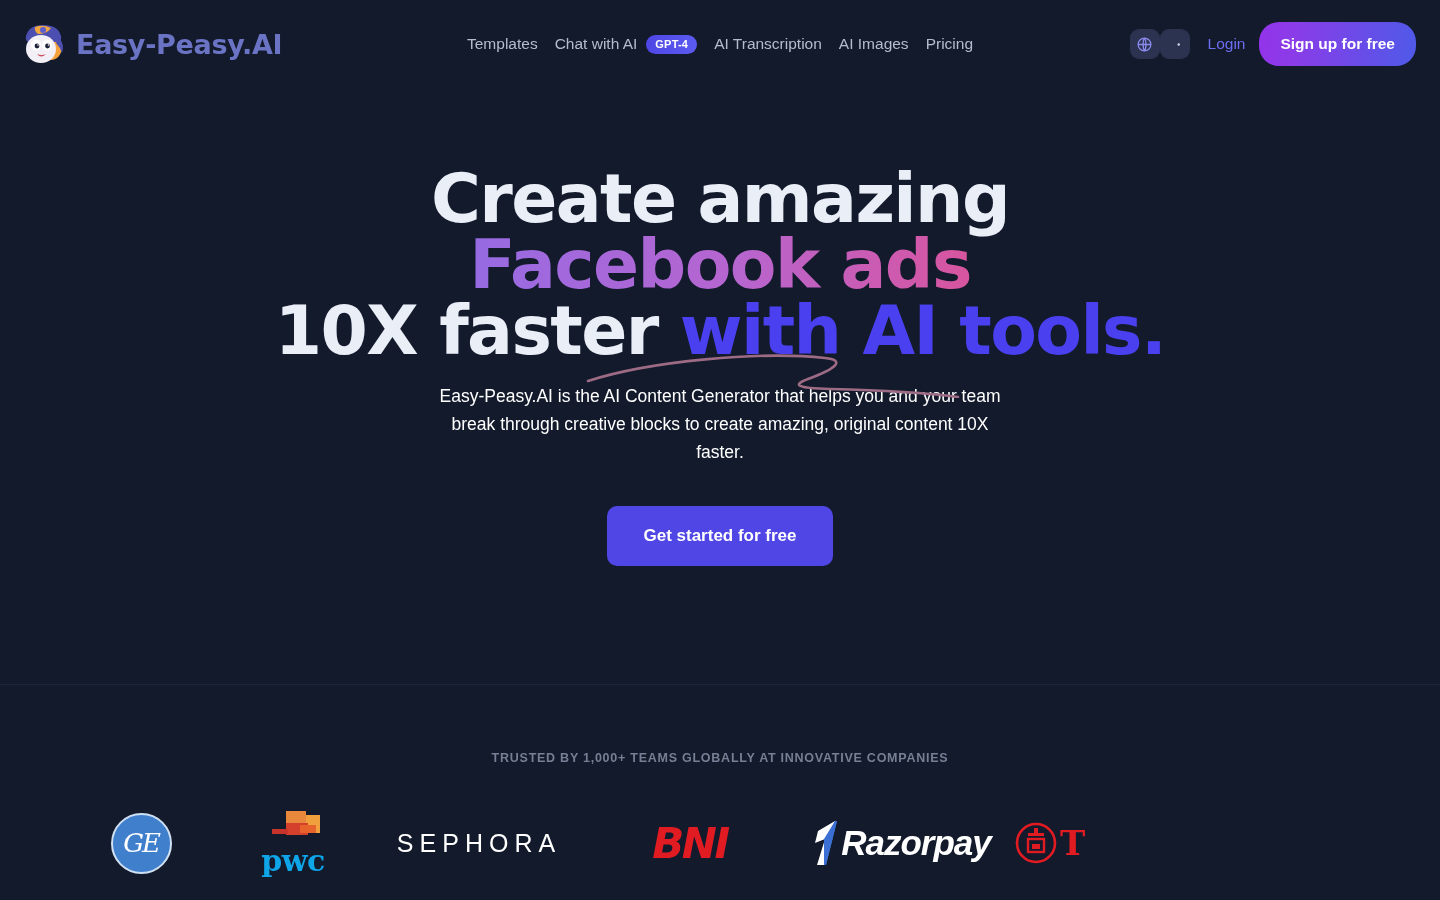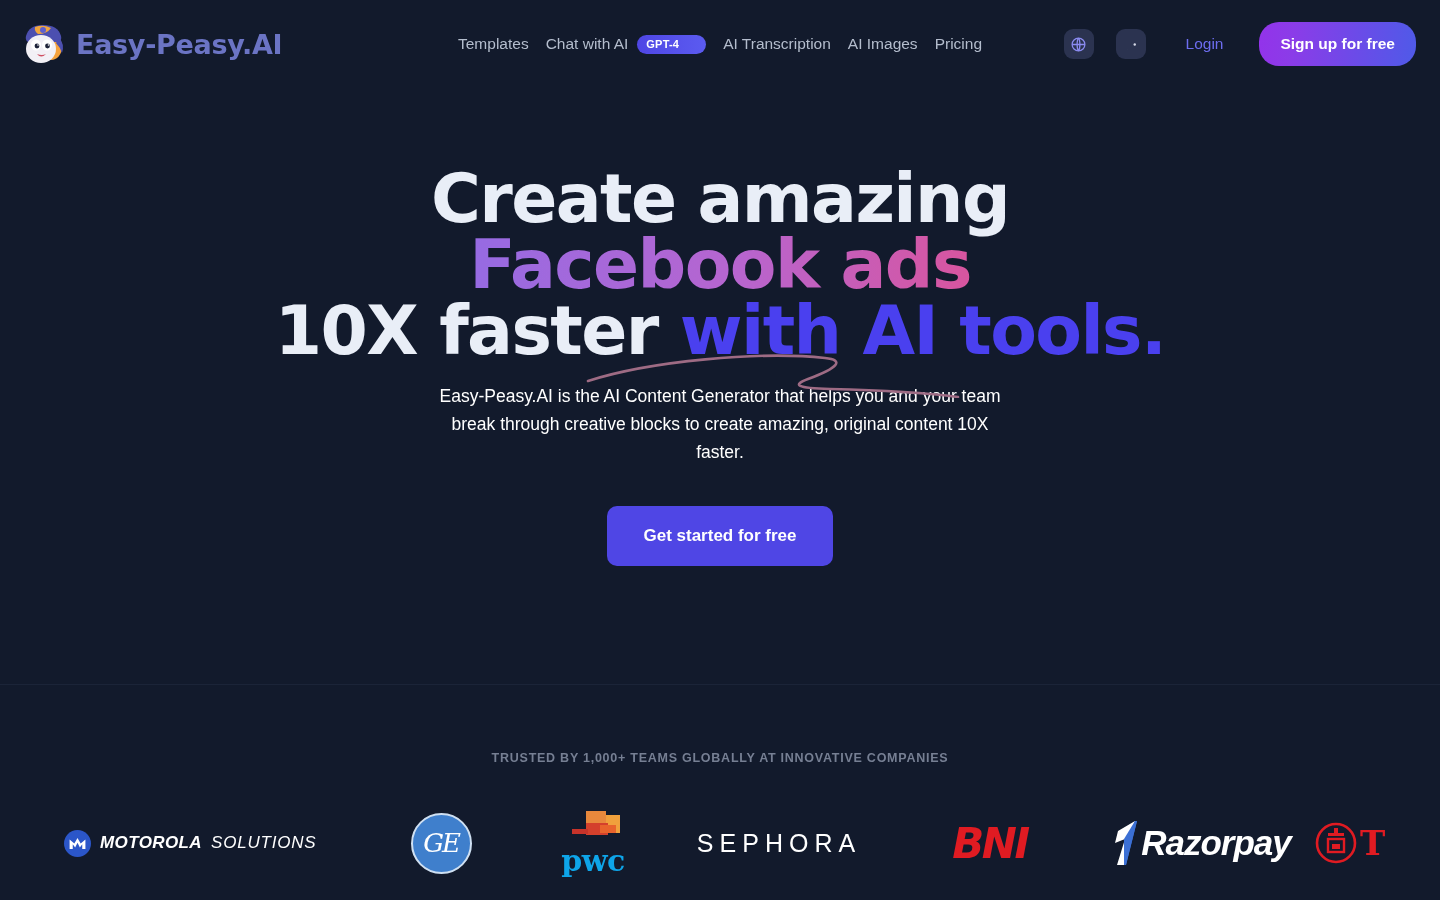--- a/index.html
+++ b/index.html
@@ -61,31 +61,31 @@
     display: flex;
     align-items: center;
     gap: 9px;
   }
 
   .badge-gpt {
     background: linear-gradient(90deg, #4f46e5 0%, #5b5bf0 100%);
     color: #fff;
     font-size: 11px;
     font-weight: bold;
-    padding: 4px 27px 4px 9px;
+    padding: 4px 9px 4px 9px;
     border-radius: 999px;
     letter-spacing: 0.2px;
     line-height: 1;
   }
 
   .nav-right {
     margin-left: auto;
     display: flex;
     align-items: center;
-    gap: 26px;
+    gap: 4px;
     padding-left: 6px;
   }
 
   .icon-btn {
     width: 30px;
     height: 30px;
     border-radius: 9px;
     background: #2b3350;
     display: flex;
     align-items: center;
@@ -357,29 +357,20 @@
   <div class="cta-wrap">
     <button class="cta-btn">Get started for free</button>
   </div>
 </div>
 
 <div class="trusted">
   <div class="trusted-label">TRUSTED BY 1,000+ TEAMS GLOBALLY AT INNOVATIVE COMPANIES</div>
 
   <div class="logo-row">
 
-    <div class="logo-cell moto">
-      <span class="moto-circle">
-        <svg width="19" height="19" viewBox="0 0 24 24">
-          <path d="M2 19 L2 7 L8 12 L12 5 L16 12 L22 7 L22 19 L18 19 L18 13 L15 17 L12 11 L9 17 L6 13 L6 19Z" fill="#fff"></path>
-        </svg>
-      </span>
-      <span class="moto-name">MOTOROLA</span>
-      <span class="moto-sub">SOLUTIONS</span>
-    </div>
 
     <div class="logo-cell ge">
       <span class="ge-circle">
         <span class="ge-text">GE</span>
       </span>
     </div>
 
     <div class="logo-cell pwc">
       <svg class="pwc-blocks" viewBox="0 0 60 32">
         <rect x="16" y="2" width="20" height="14" fill="#e8883c"></rect>

